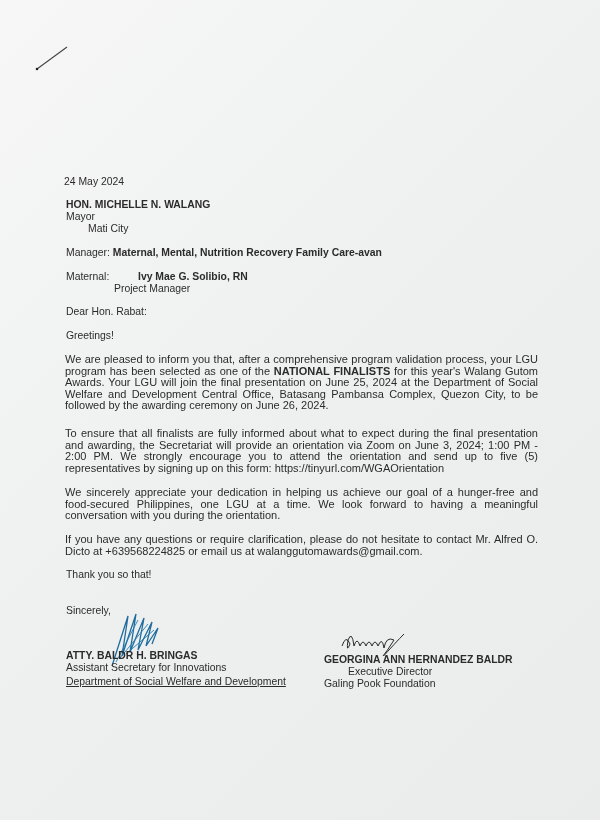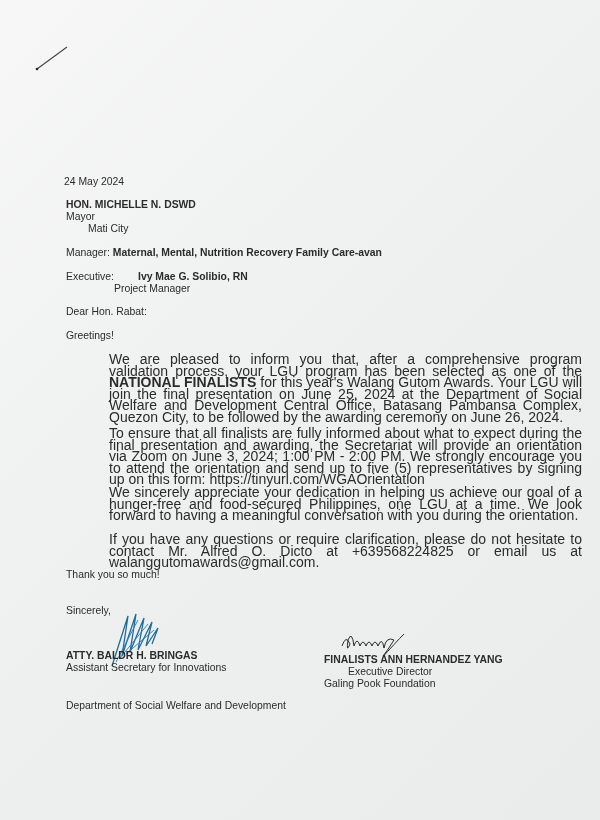--- a/index.html
+++ b/index.html
@@ -16,76 +16,76 @@
     .logo-art { display:block; margin:0 auto; }
     .logo-top { font-size:7px; color:#3a86c8; margin-top:-4px; letter-spacing:0.1px; }
     .logo-top .dswd { color:#1b5ea8; font-weight:bold; }
     .logo-title {
       font-weight:bold; color:#2f8ad4; font-size:19px; line-height:17px;
       letter-spacing:0.5px; font-family:"DejaVu Sans", sans-serif;
     }
     .logo-awards { font-size:11px; color:#2f8ad4; letter-spacing:4px; line-height:13px; font-weight:bold; }
     .txt { position:absolute; font-size:10.4px; line-height:11.6px; color:#2b2b2b; }
     .b { font-weight:bold; }
-    .para { position:absolute; left:65px; width:473px; font-size:14px; line-height:11.6px; text-align:justify; color:#2b2b2b;margin-left:44px; }
+    .para { position:absolute; left:65px; width:473px; font-size:11px; line-height:11.6px; text-align:justify; color:#2b2b2b; }
     .sig { position:absolute; }
   </style>
 </head>
 <body>
 
 <div class="page">
 
   <svg class="pen-mark" viewBox="0 0 36 28">
     <line x1="2" y1="25" x2="32" y2="3" stroke="#444" stroke-width="1.1"></line>
     <circle cx="2" cy="25" r="1.3" fill="#222"></circle>
   </svg>
 
 
   <div class="txt" style="left:64px; top:176px;">24 May 2024</div>
 
-  <div class="txt b" style="left:66px; top:199px;">HON. MICHELLE N. DSWD</div>
+  <div class="txt b" style="left:66px; top:199px;">HON. MICHELLE N. WALANG</div>
   <div class="txt" style="left:66px; top:211px;">Mayor</div>
   <div class="txt" style="left:66px; top:223px;margin-left:22px;">Mati City</div>
 
   <div class="txt" style="left:66px; top:247px;">
     <span>Manager:</span>
     <span class="b">Maternal, Mental, Nutrition Recovery Family Care-avan</span>
   </div>
 
-  <div class="txt" style="left:66px; top:271px;">Executive:</div>
+  <div class="txt" style="left:66px; top:271px;">Maternal:</div>
   <div class="txt b" style="left:114px; top:271px;padding-left:24px;">Ivy Mae G. Solibio, RN</div>
   <div class="txt" style="left:114px; top:283px;">Project Manager</div>
 
   <div class="txt" style="left:66px; top:306px;">Dear Hon. Rabat:</div>
   <div class="txt" style="left:66px; top:330px;">Greetings!</div>
 
   <div class="para" style="top:354px;">
     <span>We are pleased to inform you that, after a comprehensive program validation process, your LGU program has been selected as one of the </span><span class="b">NATIONAL FINALISTS</span><span> for this year's Walang Gutom Awards. Your LGU will join the final presentation on June 25, 2024 at the Department of Social Welfare and Development Central Office, Batasang Pambansa Complex, Quezon City, to be followed by the awarding ceremony on June 26, 2024.</span>
   </div>
 
   <div class="para" style="top:428px;">To ensure that all finalists are fully informed about what to expect during the final presentation and awarding, the Secretariat will provide an orientation via Zoom on June 3, 2024; 1:00 PM - 2:00 PM. We strongly encourage you to attend the orientation and send up to five (5) representatives by signing up on this form: https://tinyurl.com/WGAOrientation</div>
 
   <div class="para" style="top:487px;">We sincerely appreciate your dedication in helping us achieve our goal of a hunger-free and food-secured Philippines, one LGU at a time. We look forward to having a meaningful conversation with you during the orientation.</div>
 
   <div class="para" style="top:534px;">If you have any questions or require clarification, please do not hesitate to contact Mr. Alfred O. Dicto at +639568224825 or email us at walanggutomawards@gmail.com.</div>
 
-  <div class="txt" style="left:66px; top:569px;">Thank you so much!</div>
+  <div class="txt" style="left:66px; top:569px;">Thank you so that!</div>
 
   <div class="txt" style="left:66px; top:605px;">Sincerely,</div>
 
   <svg class="sig" style="left:108px; top:606px;" width="60" height="64" viewBox="0 0 60 64">
     <path d="M4 60 L20 10 L14 50 L28 8 L22 46 L36 12 L30 44 L44 16 L38 40 L50 22 L44 38" fill="none" stroke="#1e6c9e" stroke-width="1.3"></path>
     <path d="M8 56 L30 14 M12 52 L40 18 M18 48 L46 24" fill="none" stroke="#2b7fb4" stroke-width="0.9"></path>
   </svg>
 
   <div class="txt b" style="left:66px; top:650px;text-align:center;">ATTY. BALDR H. BRINGAS</div>
   <div class="txt" style="left:66px; top:662px;">Assistant Secretary for Innovations</div>
-  <div class="txt" style="left:66px; top:700px;">Department of Social Welfare and Development</div>
+  <div class="txt" style="left:66px; top:676px;text-decoration:underline;">Department of Social Welfare and Development</div>
 
   <svg class="sig" style="left:338px; top:628px;" width="80" height="28" viewBox="0 0 80 28">
     <path d="M4 18 q4 -12 8 -2 q-4 10 -2 -4 q4 -10 6 6 q3 -10 6 0 q3 -8 6 0 q3 -8 6 0 q3 -8 6 0 q4 -10 6 2 q2 -12 10 -8 q-6 10 -14 20 q16 -18 24 -26" fill="none" stroke="#2a2a2a" stroke-width="1"></path>
   </svg>
 
-  <div class="txt b" style="left:324px; top:654px;">FINALISTS ANN HERNANDEZ YANG</div>
+  <div class="txt b" style="left:324px; top:654px;">GEORGINA ANN HERNANDEZ BALDR</div>
   <div class="txt" style="left:324px; top:666px;padding-left:24px;">Executive Director</div>
   <div class="txt" style="left:324px; top:678px;">Galing Pook Foundation</div>
 
 </div>
 
 </body></html>

